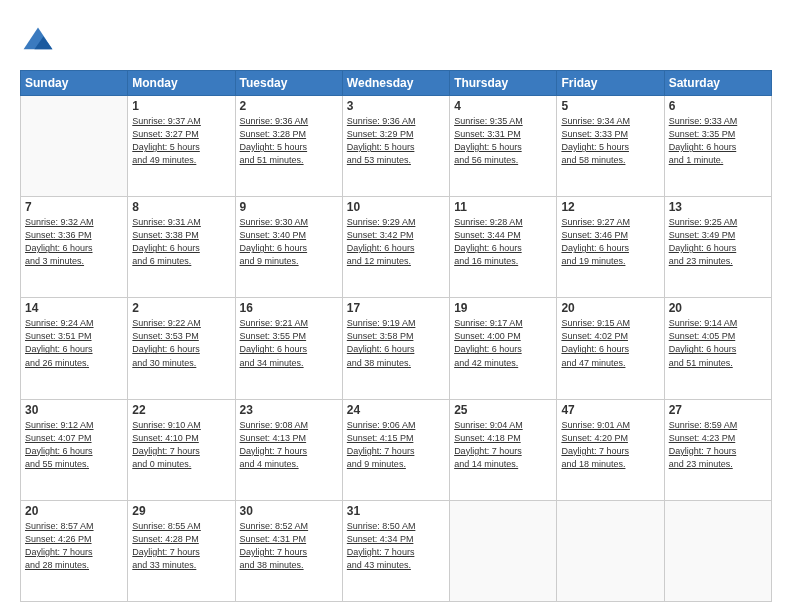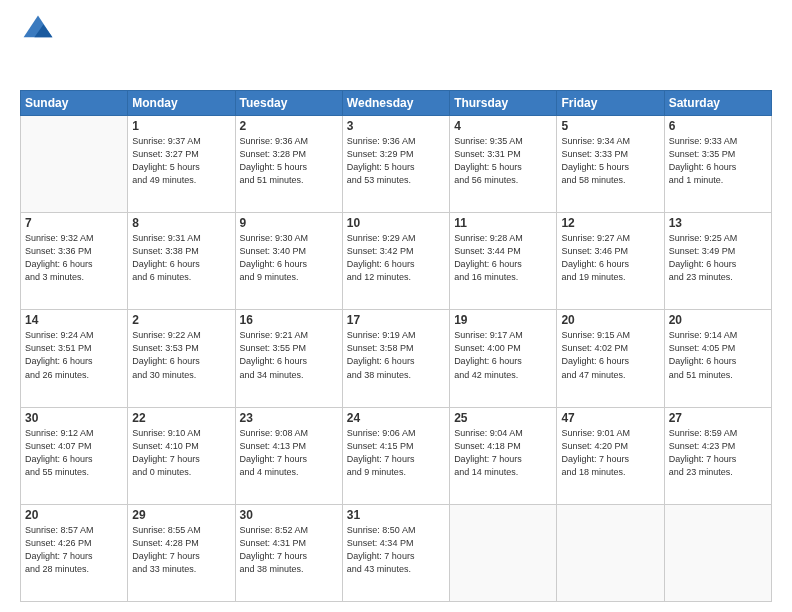--- a/index.html
+++ b/index.html
@@ -6,24 +6,23 @@
     body {
       font-family: Arial, sans-serif;
       background: #fff;
       width: 792px;
       height: 612px;
       overflow: hidden;
     }
     .page {
       width: 792px;
       height: 612px;
-      padding: 12px 20px 10px 20px;
+      padding: 24px 20px 10px 20px;
       display: flex;
       flex-direction: column;
-      gap: 32px;
     }
     .header {
       display: flex;
       justify-content: space-between;
       align-items: flex-start;
       margin-bottom: 10px;
     }
     .logo {
       display: flex;
       align-items: center;
@@ -91,20 +90,21 @@
       font-size: 12px;
       font-weight: bold;
       color: #333;
       display: block;
       margin-bottom: 2px;
     }
     .day-info {
       font-size: 9px;
       color: #333;
       line-height: 1.45;
+      text-decoration: underline;
     }
     .empty-cell {
       background: #f9f9f9;
     }
   </style>
 </head>
 <body>
 
 <div class="page">
   <div class="header">

